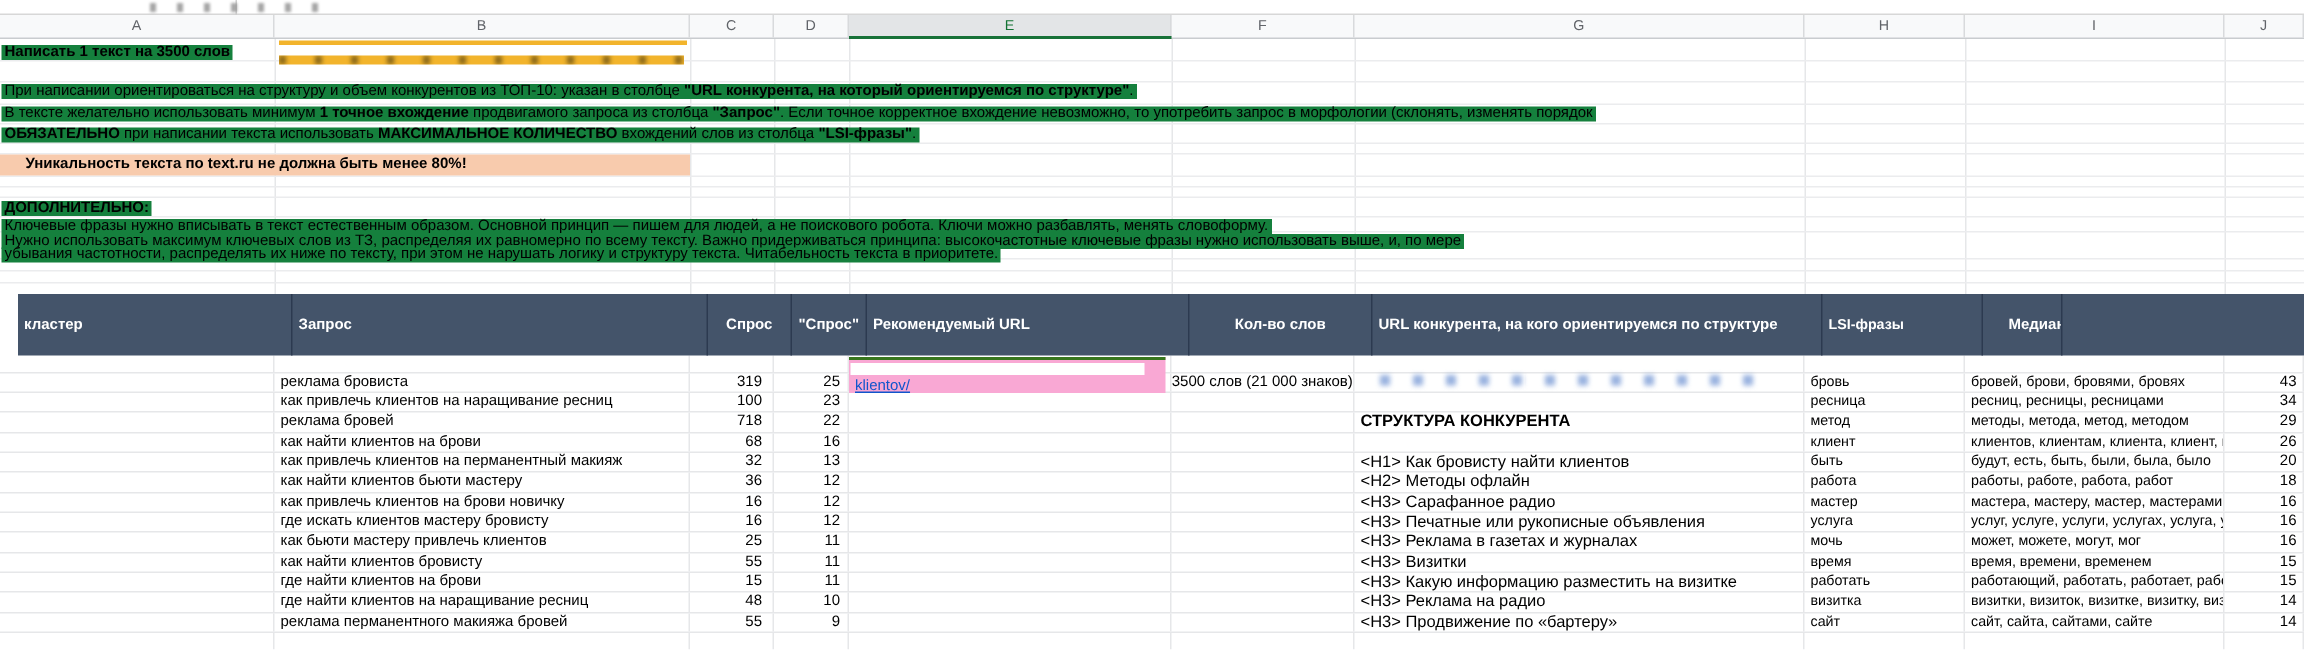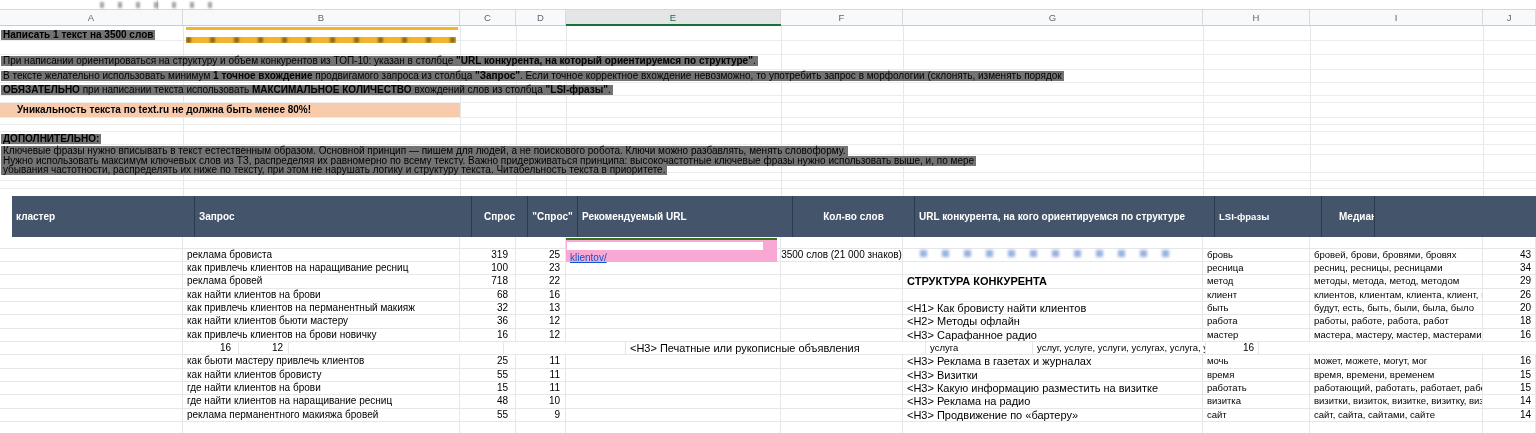--- a/index.html
+++ b/index.html
@@ -18,21 +18,21 @@
   
   .colhead { position:absolute; left:0; top:10px; width:1536px; height:16px; display:flex; background:#f8f9fa; border-bottom:1px solid #c9cccf; }
   .colhead .col { height:100%; display:flex; align-items:center; justify-content:center;
     font-size:9.5px; color:#616469; border-right:1px solid #d8dadc; }
   .colhead .col.sel { background:#e3e5e7; color:#137333; }
   .sel-underline { position:absolute; left:566px; top:24px; width:215px; height:2px; background:#177138; z-index:4; }
   
   .vline { position:absolute; top:26px; height:170px; width:1px; background:#e6e7e9; z-index:0; }
   .hline { position:absolute; left:0; width:1536px; height:1px; background:#ebecee; z-index:0; }
   
-  .info { position:absolute; font-size:10px; line-height:10px; white-space:nowrap; background:#737373; z-index:2; padding:0 2px; }
+  .info { position:absolute; font-size:10px; line-height:10px; white-space:nowrap; background:#15803d; z-index:2; padding:0 2px; }
   .b { font-weight:bold; }
   .bar-yellow-thin { position:absolute; left:186px; top:27px; width:272px; height:3px; background:#f2b42c; z-index:1; }
   .bar-yellow { position:absolute; left:186px; top:37px; width:270px; height:6px; background:#f2b42c; z-index:1; overflow:hidden; }
   .bar-yellow .marks { width:100%; height:100%;
     background: repeating-linear-gradient(90deg, rgba(70,55,15,.6) 0 5px, transparent 5px 24px);
     filter: blur(1.3px); }
   .bar-orange { position:absolute; left:0; top:103px; width:460px; height:14px; background:#f8cbad; z-index:1;
     font-size:10px; font-weight:bold; line-height:14px; padding-left:17px; white-space:nowrap; }
   
   .thead { position:absolute; left:12px; top:196px; width:1536px; height:41px; display:flex;
@@ -242,20 +242,21 @@
     <div class="cell c-e"></div>
     <div class="cell c-f"></div>
     <div class="cell c-g">&lt;H3&gt; Сарафанное радио</div>
     <div class="cell c-h">мастер</div>
     <div class="cell c-i">мастера, мастеру, мастер, мастерами, мастером</div>
     <div class="cell c-j">16</div>
   </div>
 
   <div class="row">
     <div class="cell c-a"></div>
+    <div class="cell c-b">где искать клиентов мастеру бровисту</div>
     <div class="cell c-c">16</div>
     <div class="cell c-d">12</div>
     <div class="cell c-e"></div>
     <div class="cell c-f"></div>
     <div class="cell c-g">&lt;H3&gt; Печатные или рукописные объявления</div>
     <div class="cell c-h">услуга</div>
     <div class="cell c-i">услуг, услуге, услуги, услугах, услуга, услугу</div>
     <div class="cell c-j">16</div>
   </div>
 

